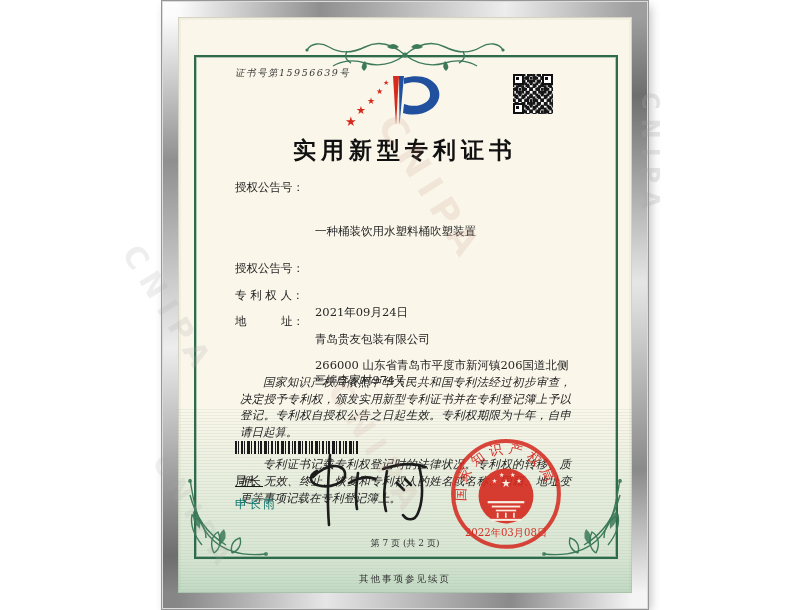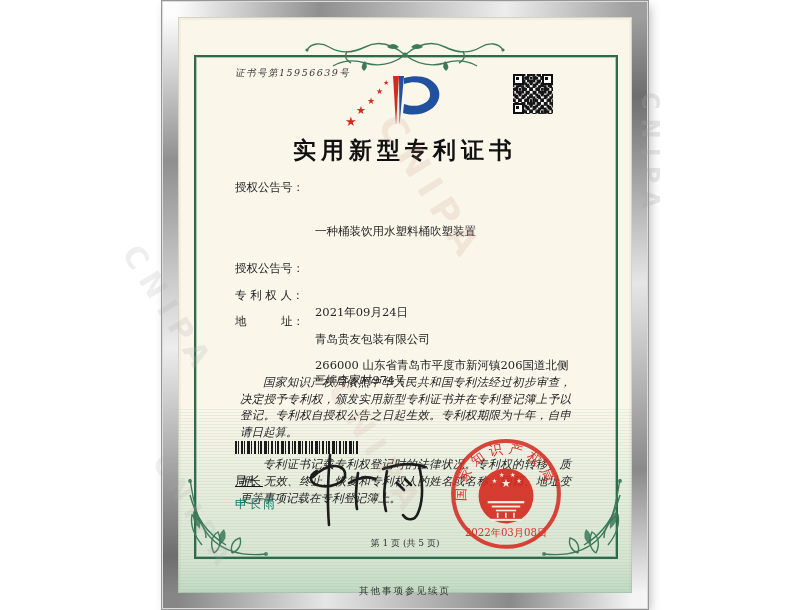--- a/index.html
+++ b/index.html
@@ -62,21 +62,21 @@
       line-height:16.6px;text-align:justify;color:#242424;}
   .body-text p{margin:16px;text-indent:2em;}
 
   
   .barcode{position:absolute;left:57px;top:424px;width:125px;height:13px;}
   .director-title{position:absolute;left:57px;top:456px;font-size:12px;color:#1a1a1a;letter-spacing:2px;text-decoration:underline;}
   .director-name{position:absolute;left:57px;top:479px;font-size:12px;color:#0f766e;letter-spacing:2px;}
   .signature{position:absolute;left:105px;top:426px;width:165px;height:92px;}
   .seal{position:absolute;left:268px;top:421px;width:120px;height:120px;opacity:.95;}
   .page-info{position:absolute;left:0;top:520px;width:100%;text-align:center;font-size:9px;color:#333;}
-  .continuation{position:absolute;left:0;top:568px;width:100%;text-align:center;font-size:9.5px;color:#333;letter-spacing:2px;}
+  .continuation{position:absolute;left:0;top:556px;width:100%;text-align:center;font-size:9.5px;color:#333;letter-spacing:2px;}
 
   
   .flourish-top{position:absolute;left:113px;top:20px;width:228px;height:36px;}
   .flourish-corner{position:absolute;width:88px;height:84px;}
   .fc-left{left:2px;top:458px;}
   .fc-right{left:364px;top:458px;transform:scaleX(-1);}
 
   
   .wm{position:absolute;z-index:10;font-family:"DejaVu Sans","Liberation Sans",sans-serif;
       font-weight:bold;letter-spacing:9px;pointer-events:none;white-space:nowrap;}
@@ -231,21 +231,21 @@
           <path d="M52,78 C50,71 53,65 60,63 C62,70 58,76 52,78"></path>
         </g>
         <g fill="#3c7a59" opacity=".85">
           <circle cx="10" cy="6" r="2"></circle>
             <circle cx="86" cy="79" r="2"></circle>
           <path d="M20,54 q-9,-7 -7,-18 q9,5 7,18"></path>
           <path d="M40,70 q-4,-10 4,-16 q5,9 -4,16"></path>
         </g>
       </svg>
 
-      <div class="page-info">第 1 页 (共 5 页)</div>
+      <div class="page-info">第 7 页 (共 2 页)</div>
       <div class="continuation">其他事项参见续页</div>
 
     </div>
   </div>
 
   <div class="wm wm-1">CNIPA</div>
   <div class="wm wm-2">CNIPA</div>
   <div class="wm wm-3">CNIPA</div>
   <div class="wm wm-4">CNIPA</div>
   <div class="wm wm-5">CNIPA</div>

